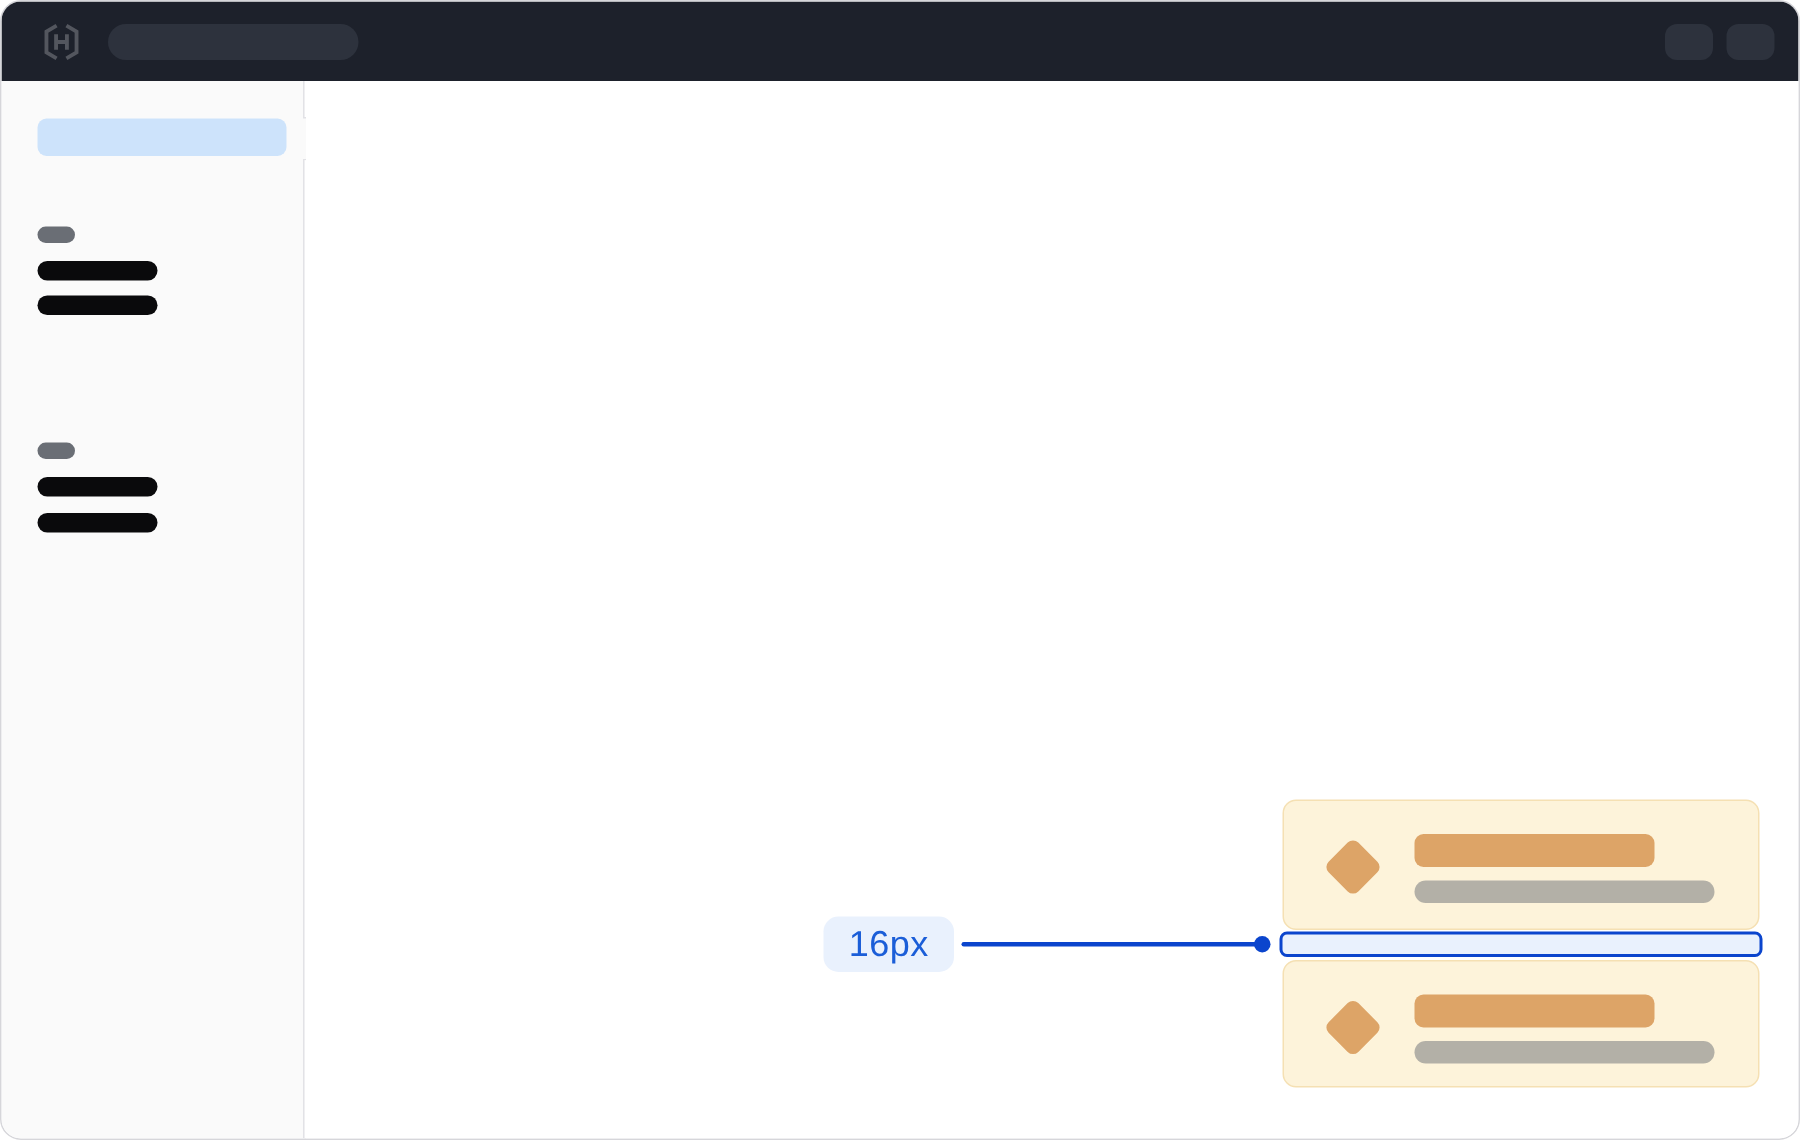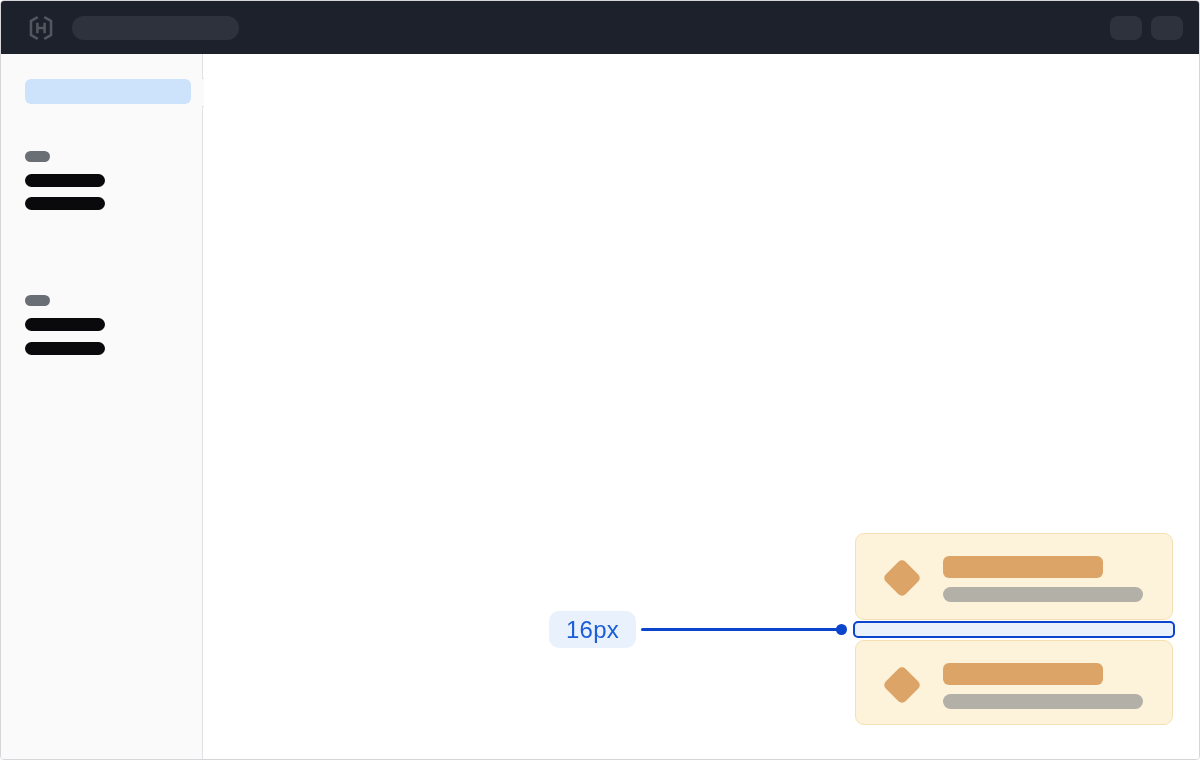--- a/index.html
+++ b/index.html
@@ -8,21 +8,21 @@
     background: #ffffff;
     font-family: "Liberation Sans", sans-serif;
   }
 
   .window {
     position: relative;
     width: 1200px;
     height: 760px;
     box-sizing: border-box;
     border: 1px solid var(--window_border, #d6d6da);
-    border-radius: 4px;
+    border-radius: 14px;
     overflow: hidden;
     background: var(--main_bg, #ffffff);
     padding-left: 16px;
   }
 
   
   .topbar {
     position: absolute;
     left: 0; top: 0; right: 0;
     height: 53px;

